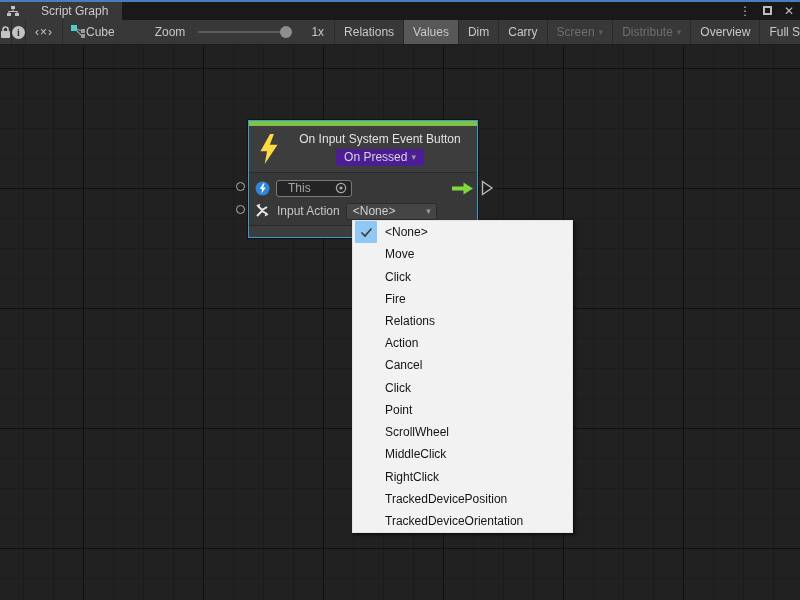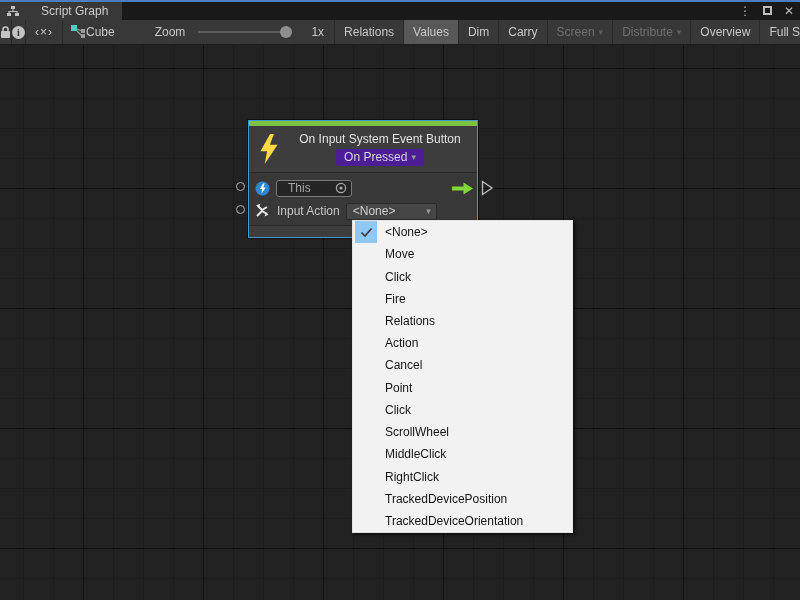--- a/index.html
+++ b/index.html
@@ -270,26 +270,26 @@
   <div class="menu-item">
       <span>Relations</span>
     </div>
   <div class="menu-item">
       <span>Action</span>
     </div>
   <div class="menu-item">
       <span>Cancel</span>
     </div>
   <div class="menu-item">
+      <span>Click</span>
+    </div>
+  <div class="menu-item">
       <span>Point</span>
     </div>
   <div class="menu-item">
-      <span>Click</span>
-    </div>
-  <div class="menu-item">
       <span>ScrollWheel</span>
     </div>
   <div class="menu-item">
       <span>MiddleClick</span>
     </div>
   <div class="menu-item">
       <span>RightClick</span>
     </div>
   <div class="menu-item">
       <span>TrackedDevicePosition</span>

